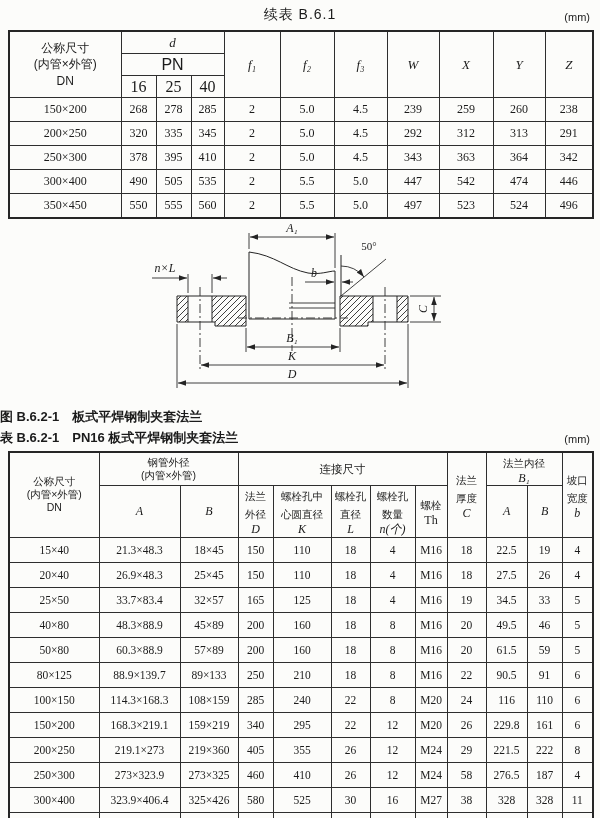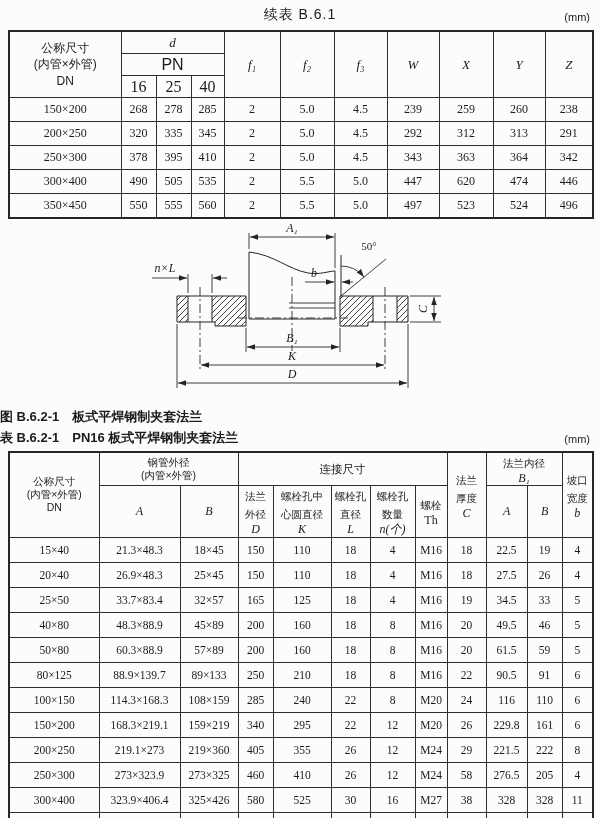--- a/index.html
+++ b/index.html
@@ -144,21 +144,21 @@
       </tr>
       <tr>
         <td>300×400</td>
         <td>490</td>
         <td>505</td>
         <td>535</td>
         <td>2</td>
         <td>5.5</td>
         <td>5.0</td>
         <td>447</td>
-        <td>620</td>
+        <td>542</td>
         <td>474</td>
         <td>446</td>
       </tr>
       <tr>
         <td>350×450</td>
         <td>550</td>
         <td>555</td>
         <td>560</td>
         <td>2</td>
         <td>5.5</td>
@@ -470,21 +470,21 @@
         <td>250×300</td>
         <td>273×323.9</td>
         <td>273×325</td>
         <td>460</td>
         <td>410</td>
         <td>26</td>
         <td>12</td>
         <td>M24</td>
         <td>58</td>
         <td>276.5</td>
-        <td>205</td>
+        <td>187</td>
         <td>4</td>
       </tr>
       <tr>
         <td>300×400</td>
         <td>323.9×406.4</td>
         <td>325×426</td>
         <td>580</td>
         <td>525</td>
         <td>30</td>
         <td>16</td>

